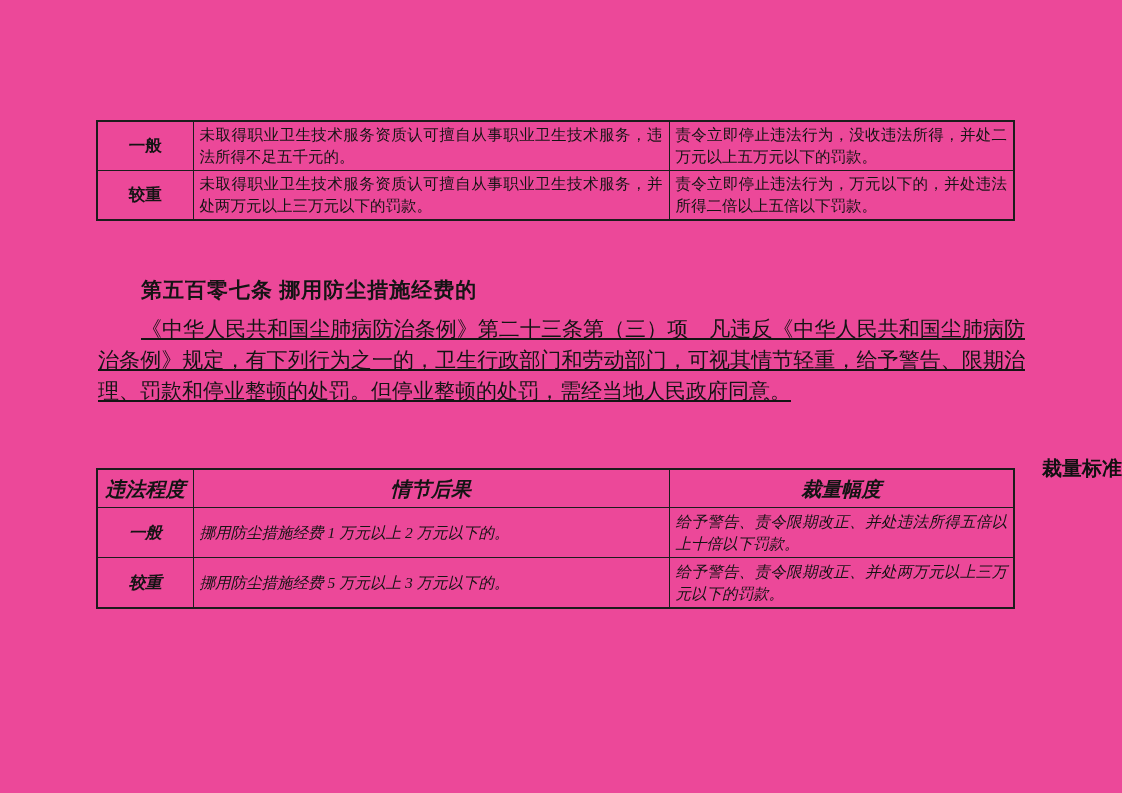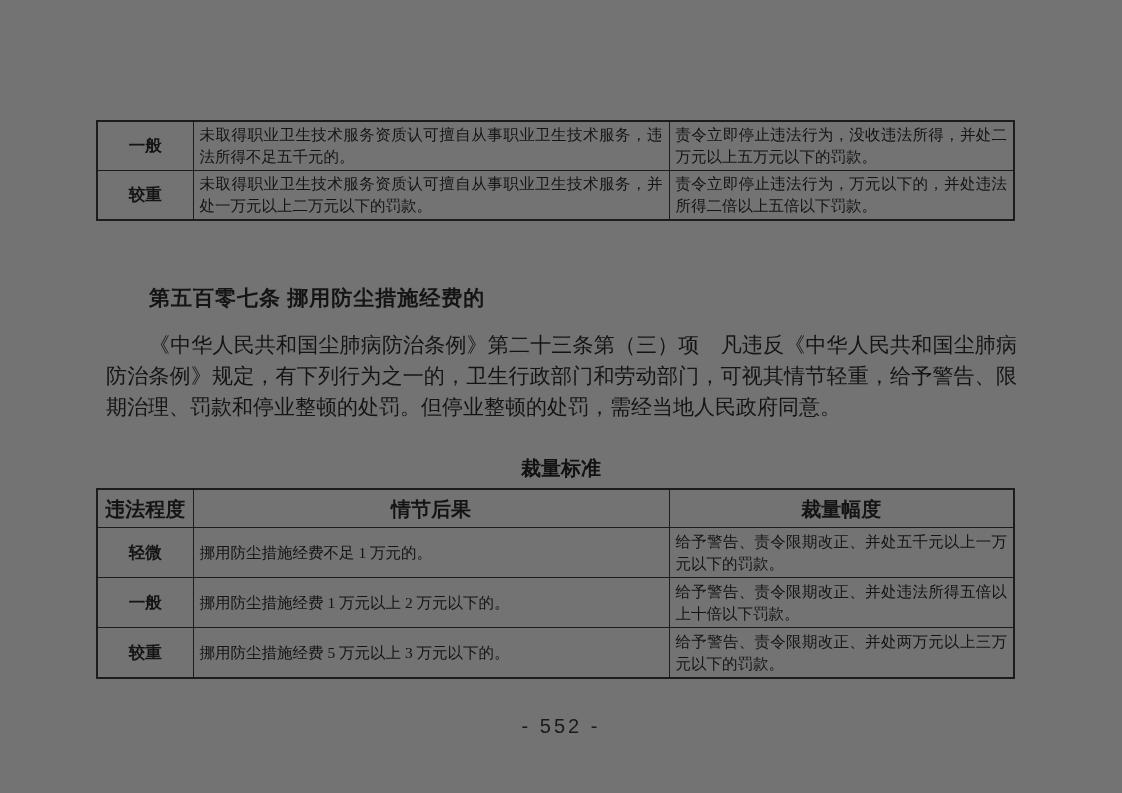--- a/index.html
+++ b/index.html
@@ -4,21 +4,21 @@
 <style>
   html, body {
     margin: 0;
     padding: 0;
     background: #ffffff;
   }
   .page {
     position: relative;
     width: 1122px;
     height: 793px;
-    background: #737373;
+    background: #ec4899;
     overflow: hidden;
     font-family: "Liberation Serif", "DejaVu Serif", serif;
     color: #141414;
   }
 
   
   .doc-table {
     position: absolute;
     left: 96px;
     width: 917px;
@@ -45,60 +45,61 @@
   }
   .text-cell {
     text-align: justify;
     text-justify: inter-character;
     margin-top: 48px;
   }
 
   .t1 { top: 120px; }
   .t1 td { height: 46px; }
 
-  .t2 { top: 488px; }
+  .t2 { top: 468px; font-style: italic; }
   .t2 th {
     height: 35px;
     font-family: "Liberation Sans", "DejaVu Sans", sans-serif;
     font-weight: bold;
     font-size: 20px;
     text-align: center;
     padding: 1px 2px;
   }
   .t2 td { height: 47px; }
 
   
   .article {
     position: absolute;
     left: 90px;
     top: 267px;
     width: 943px;
     font-size: 21px;
     line-height: 31px;
   }
-  .article p { margin: 16px; }
+  .article p { margin: 8px; }
   .article-title {
     font-weight: bold;
     padding-left: 43px;
     letter-spacing: 1px;
   }
   .hang-indent { padding-left: 43px; }
   .legal-para {
     text-indent: 43px;
     text-align: justify;
     text-justify: inter-character;
+    text-decoration: underline;
   }
 
   
   .section-title {
     position: absolute;
     top: 455px;
     left: 0;
     width: 100%;
-    text-align: center;
+    text-align: right;
     font-family: "Liberation Sans", "DejaVu Sans", sans-serif;
     font-weight: bold;
     font-size: 20px;
     color: #111111;
   }
 
   
   .page-number {
     position: absolute;
     top: 715px;
@@ -123,21 +124,21 @@
         <col class="col-pen">
     </colgroup>
     <tbody>
       <tr>
         <td class="degree-cell">一般</td>
         <td class="text-cell">未取得职业卫生技术服务资质认可擅自从事职业卫生技术服务，违法所得不足五千元的。</td>
         <td class="text-cell">责令立即停止违法行为，没收违法所得，并处二万元以上五万元以下的罚款。</td>
       </tr>
       <tr>
         <td class="degree-cell">较重</td>
-        <td class="text-cell">未取得职业卫生技术服务资质认可擅自从事职业卫生技术服务，并处一万元以上二万元以下的罚款。</td>
+        <td class="text-cell">未取得职业卫生技术服务资质认可擅自从事职业卫生技术服务，并处两万元以上三万元以下的罚款。</td>
         <td class="text-cell">责令立即停止违法行为，万元以下的，并处违法所得二倍以上五倍以下罚款。</td>
       </tr>
     </tbody>
   </table>
 
   <div class="article">
     <p class="article-title">第五百零七条 挪用防尘措施经费的</p>
     <p class="legal-para">《中华人民共和国尘肺病防治条例》第二十三条第（三）项　凡违反《中华人民共和国尘肺病防治条例》规定，有下列行为之一的，卫生行政部门和劳动部门，可视其情节轻重，给予警告、限期治理、罚款和停业整顿的处罚。但停业整顿的处罚，需经当地人民政府同意。</p>
   </div>
 
@@ -151,32 +152,26 @@
     </colgroup>
     <thead>
       <tr>
         <th>违法程度</th>
         <th>情节后果</th>
         <th>裁量幅度</th>
       </tr>
     </thead>
     <tbody>
       <tr>
-        <td class="degree-cell">轻微</td>
-        <td class="text-cell">挪用防尘措施经费不足 1 万元的。</td>
-        <td class="text-cell">给予警告、责令限期改正、并处五千元以上一万元以下的罚款。</td>
-      </tr>
-      <tr>
         <td class="degree-cell">一般</td>
         <td class="text-cell">挪用防尘措施经费 1 万元以上 2 万元以下的。</td>
         <td class="text-cell">给予警告、责令限期改正、并处违法所得五倍以上十倍以下罚款。</td>
       </tr>
       <tr>
         <td class="degree-cell">较重</td>
         <td class="text-cell">挪用防尘措施经费 5 万元以上 3 万元以下的。</td>
         <td class="text-cell">给予警告、责令限期改正、并处两万元以上三万元以下的罚款。</td>
       </tr>
     </tbody>
   </table>
 
-  <div class="page-number">- 552 -</div>
 
 </div>
 
 </body></html>

